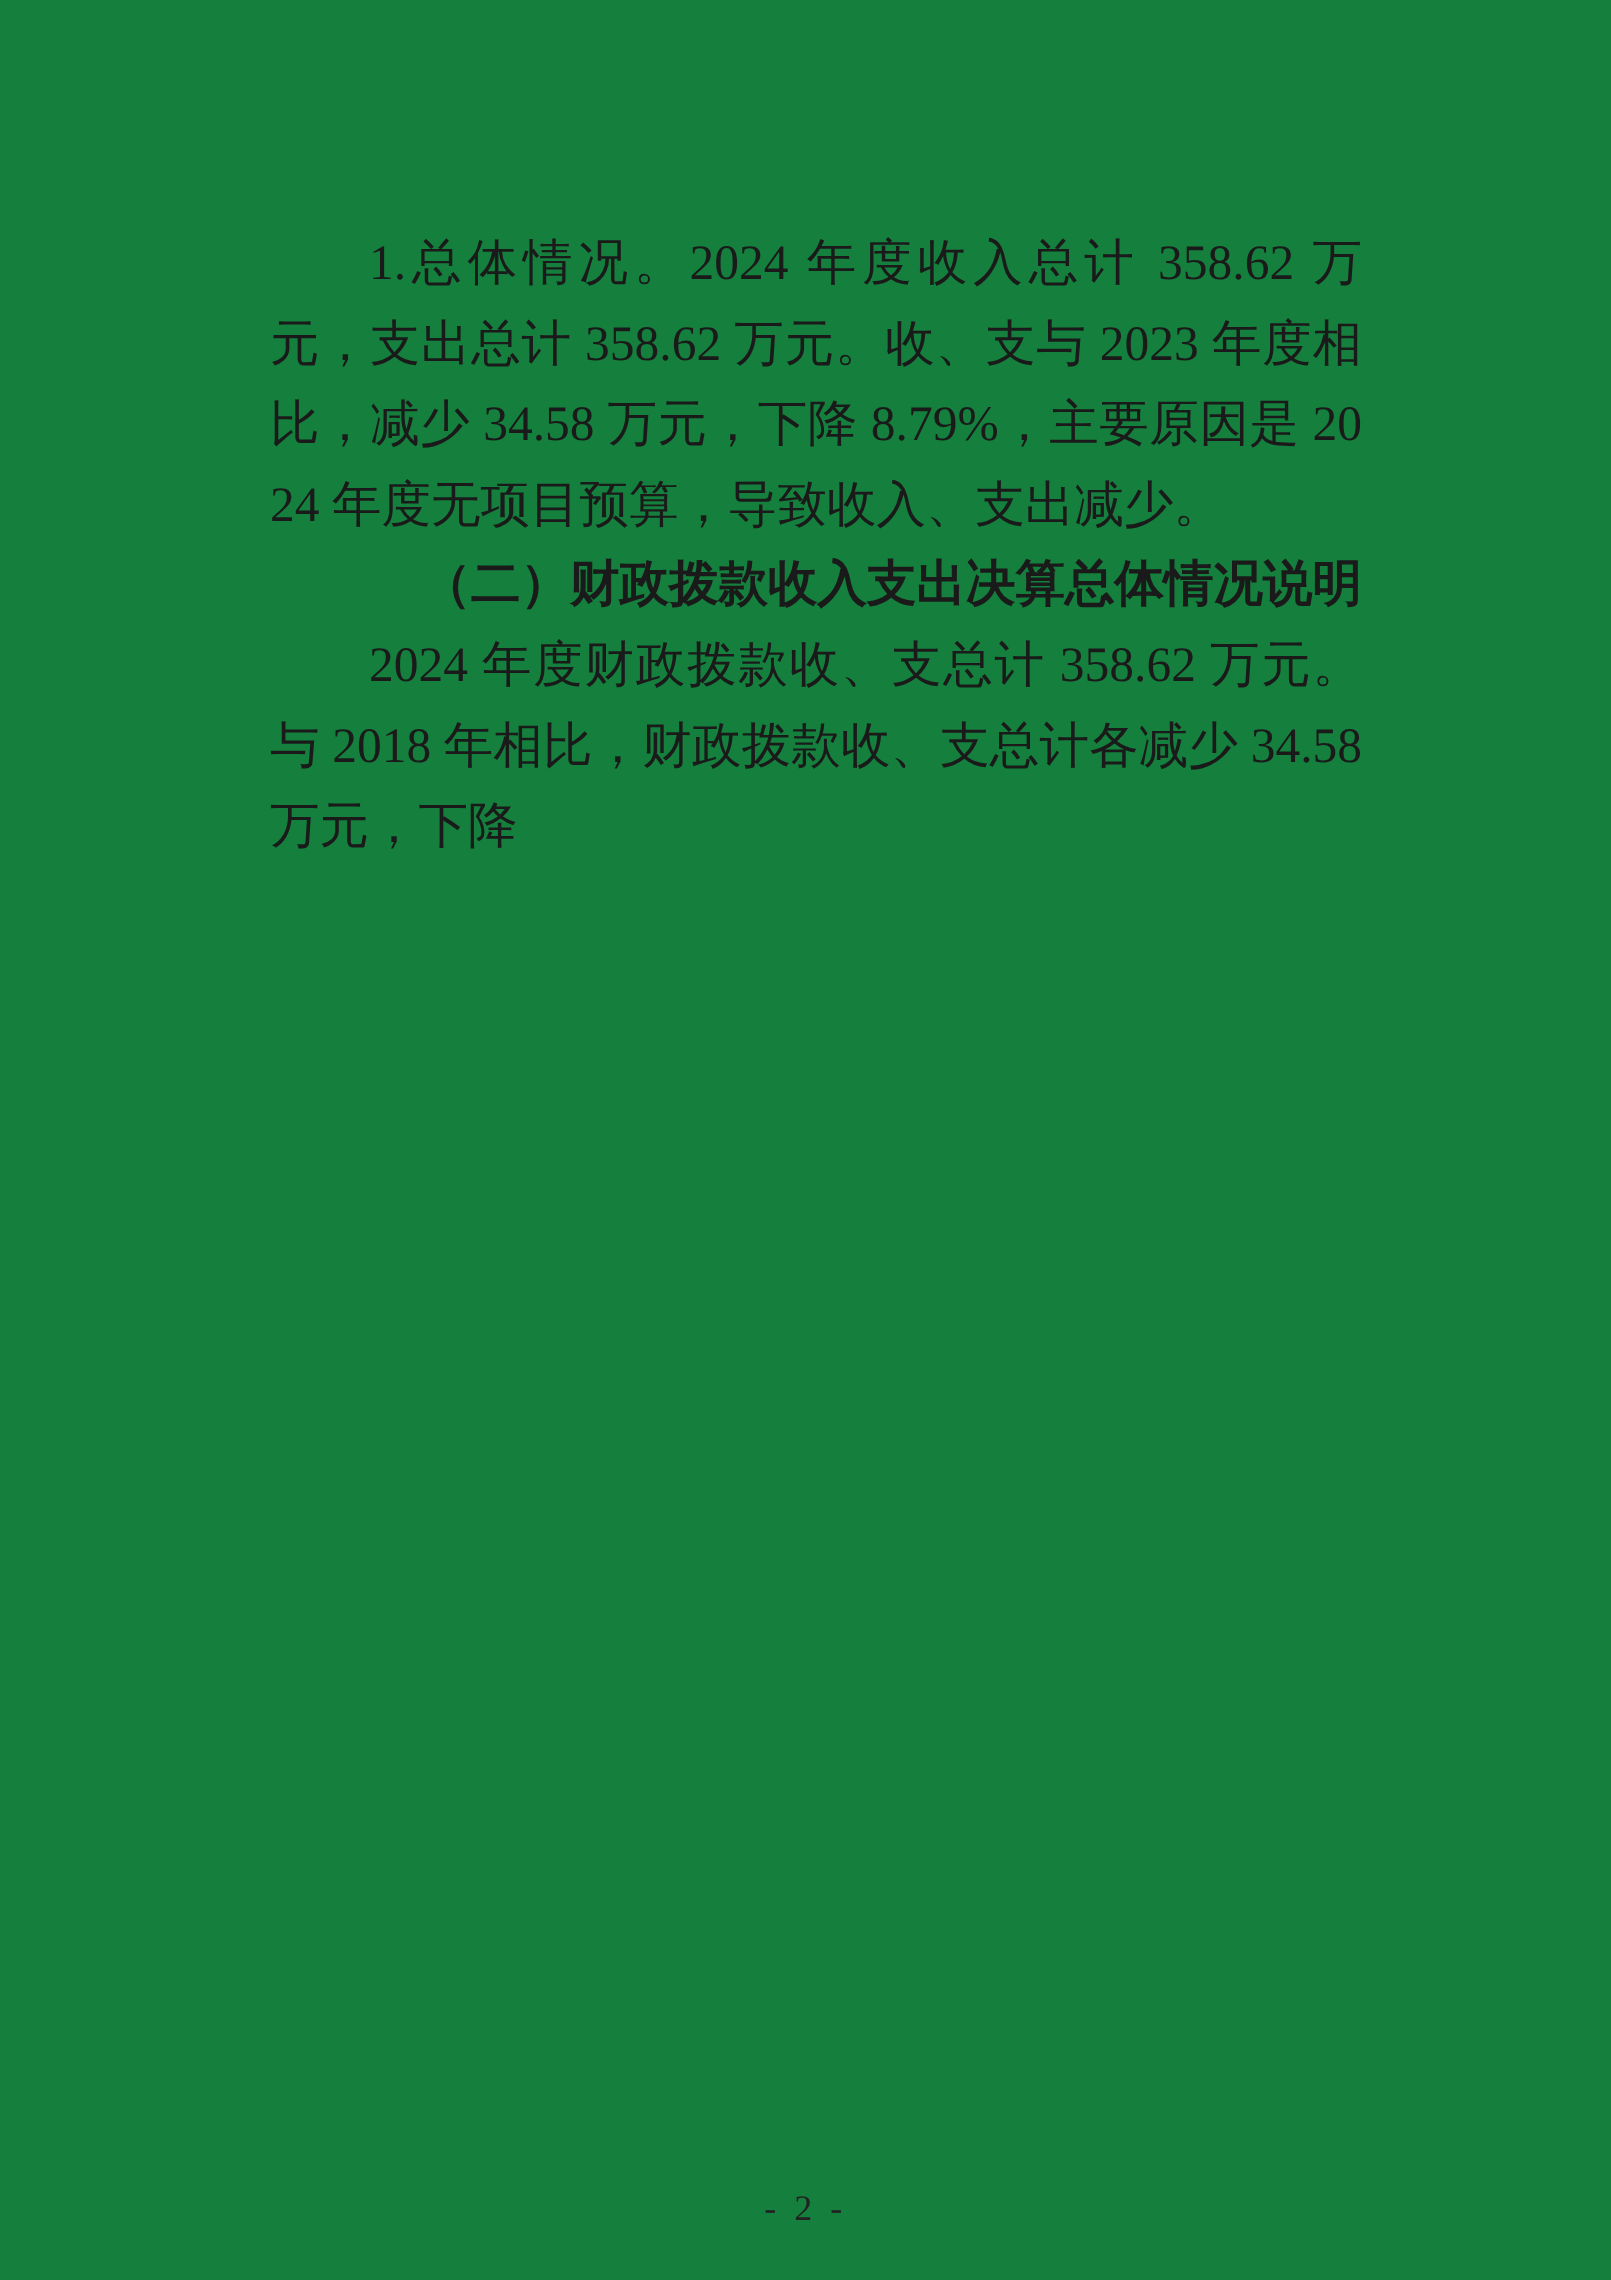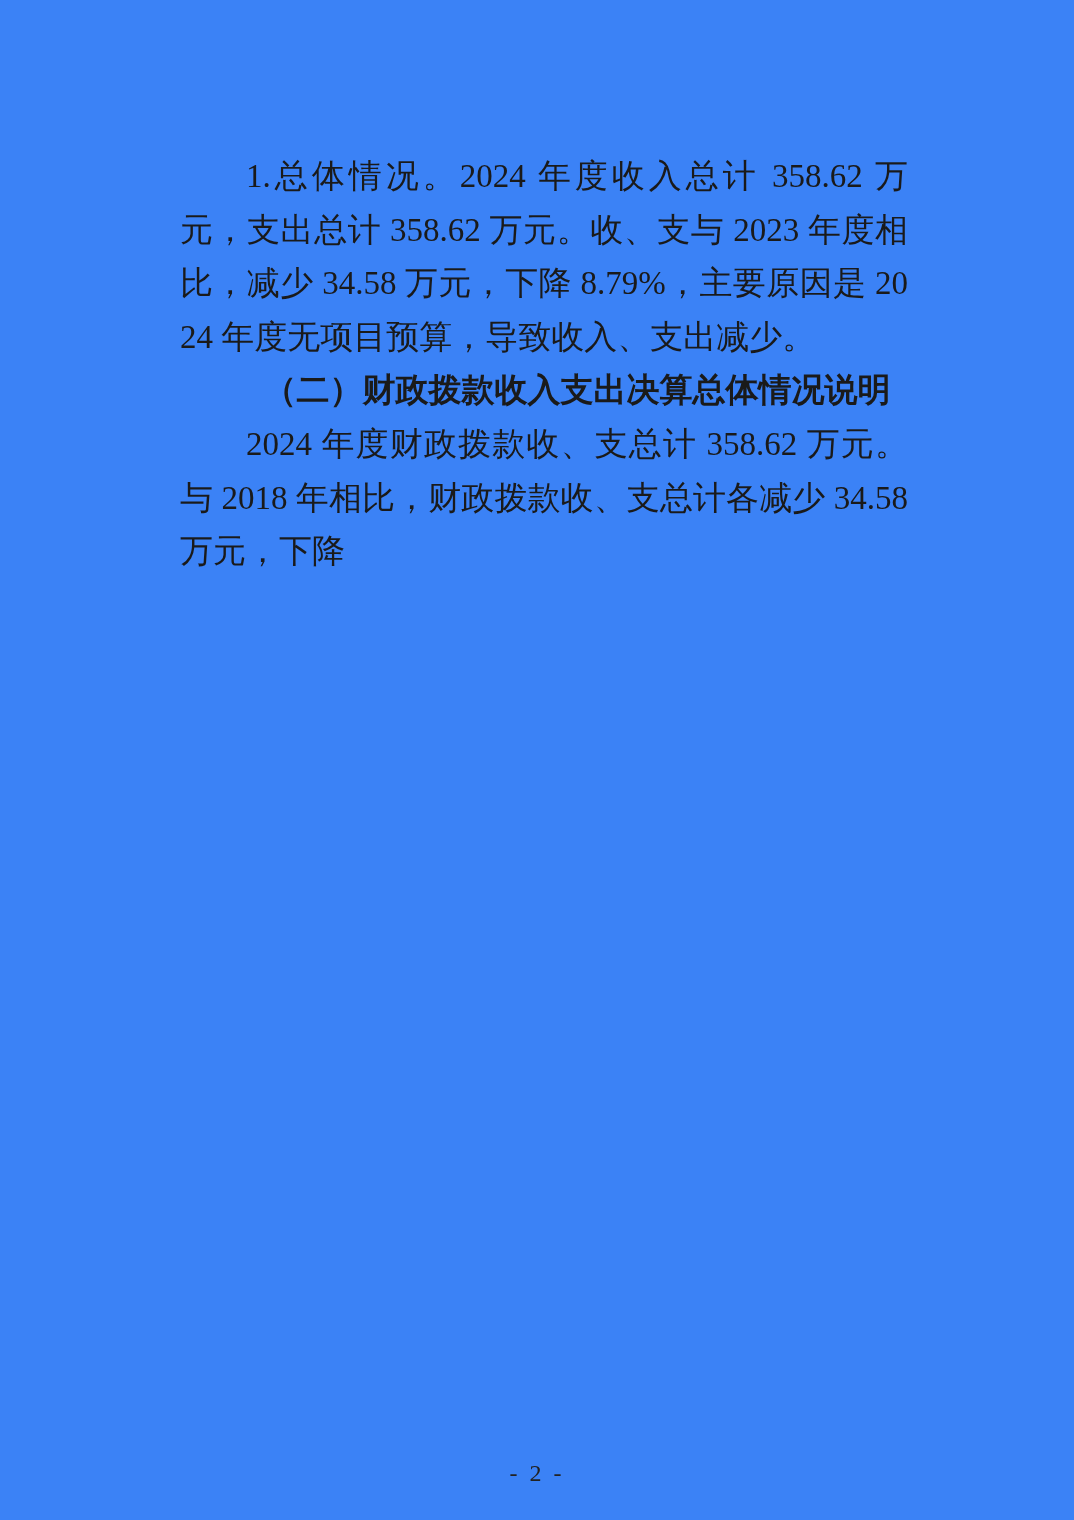--- a/index.html
+++ b/index.html
@@ -12,39 +12,39 @@
     width: 1074px;
     height: 1520px;
     position: relative;
     font-family: "Liberation Serif", "DejaVu Serif", serif;
     color: #1a1a1a;
     overflow: hidden;
   }
   .page {
     position: absolute;
     inset: 0;
-    background: #3b82f6;
+    background: #15803d;
   }
   .content {
     position: absolute;
     left: 180px;
     top: 150px;
     width: 728px;
     font-size: 33px;
     line-height: 53.6px;
     text-align: justify;
   }
   .para {
     margin: 0;
     text-indent: 2em;
     word-break: break-all;
   }
   .para.heading {
     font-weight: bold;
-    text-align: center;
+    text-align: right;
     font-family: Liberation Serif, serif;
   }
   .footer {
     position: absolute;
     left: 0;
     right: 0;
     top: 1460px;
     text-align: center;
     font-size: 24px;
     color: #222222;

